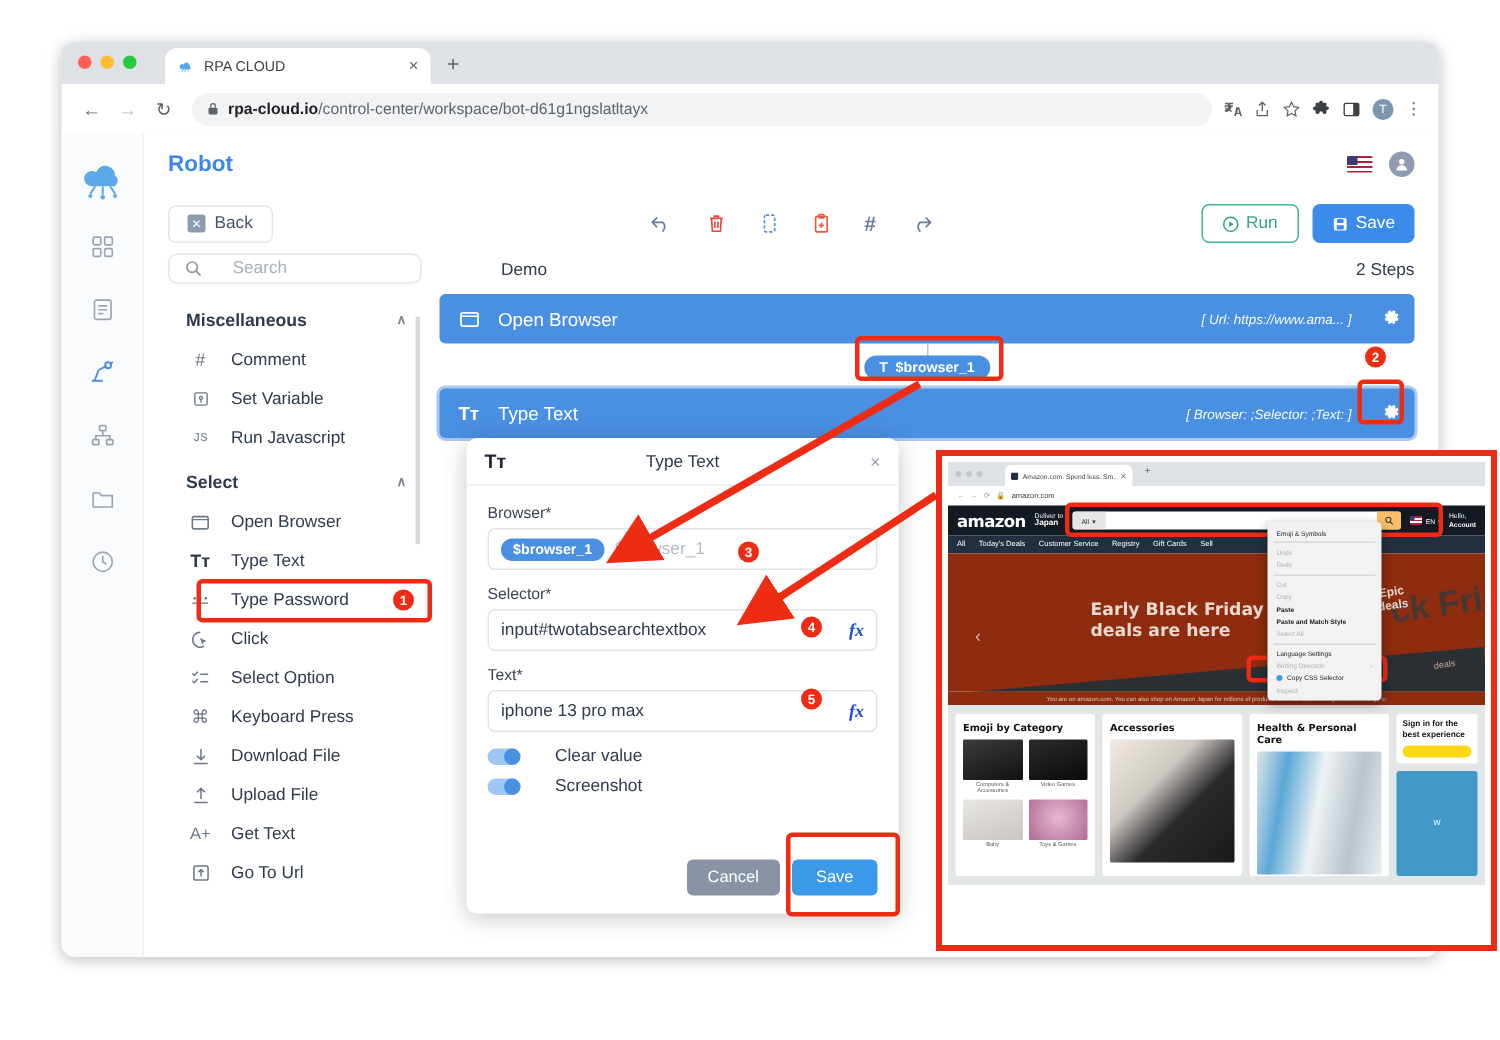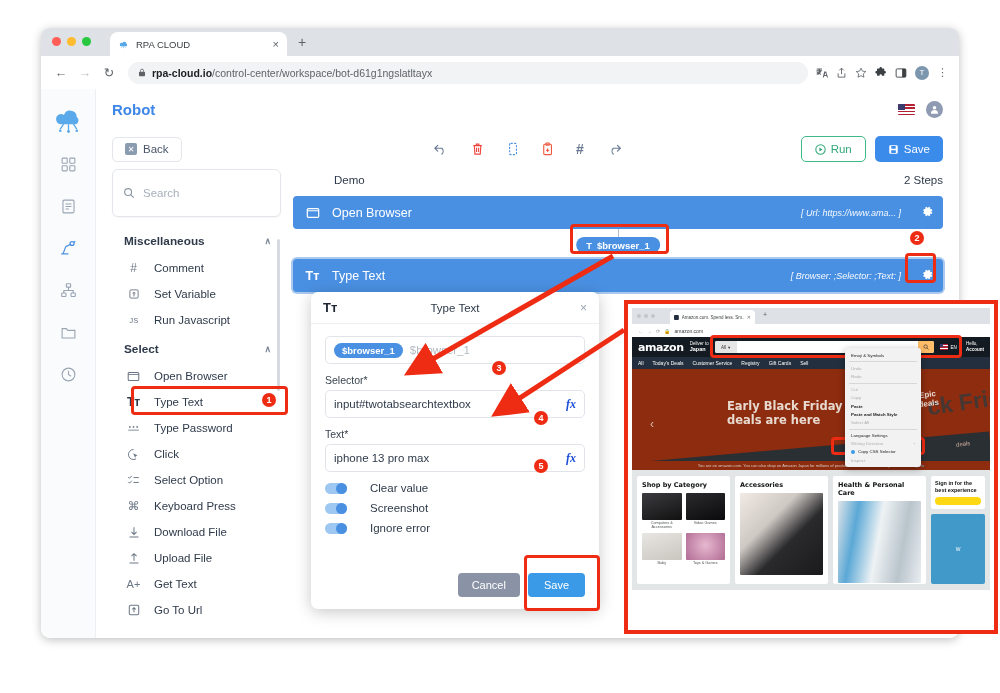--- a/index.html
+++ b/index.html
@@ -82,22 +82,22 @@
   .save-btn {
     display:flex; align-items:center; gap:5px; height:26px; padding:0 13px;
     border-radius:5px; background:#3b8beb; color:#fff; font-size:11.5px;
   }
 
   .content { flex:1; display:flex; min-height:0; padding:0 16px 0 16px; gap:12px; }
 
   
   .sidebar { width:169px; flex:none; display:flex; flex-direction:column; }
   .searchbox {
-    height:48px; border:1px solid #e3e6ea; border-radius:6px; background:#fff;
-    display:flex; align-items:center; gap:8px; padding:0 10px; margin-bottom:8px;
+    height:20px; border:1px solid #e3e6ea; border-radius:6px; background:#fff;
+    display:flex; align-items:center; gap:20px; padding:0 10px; margin-bottom:8px;
     box-shadow:0 1px 2px rgba(0,0,0,.04);
   }
   .searchbox span.ph { font-size:11.5px; color:#a8b0bb; }
   .stepscroll { flex:1; overflow:hidden; position:relative; background:#fff; }
   .grp-head { display:flex; align-items:center; padding:9px 10px 7px 12px; font-size:11.8px; font-weight:700; color:#2f3a4a; }
   .grp-head .chev { margin-left:auto; color:#7d8896; font-size:9px; }
   .sitem { display:flex; align-items:center; gap:13px; padding:5px 10px 5px 14px; height:26px; position:relative; }
   .sitem .ico { width:15px; display:flex; align-items:center; justify-content:center; color:#6c7787; font-size:12px; }
   .sitem .lbl { font-size:11.5px; color:#2f3a4a; }
   .scrollbar { position:absolute; right:1px; top:14px; width:3px; height:152px; background:#d7dbe0; border-radius:2px; }
@@ -619,20 +619,21 @@
   </div>
 
   <div class="dialog">
     <div class="dlg-head">
       <span class="dlg-icon">Tт</span>
       <span class="dlg-title">Type Text</span>
       <span class="dlg-close">×</span>
     </div>
     <div class="dlg-body">
 
+      <div class="fld-label">Browser*</div>
       <div class="fld">
         <span class="chip">$browser_1</span>
         <span class="ghost">$browser_1</span>
       </div>
 
       <div class="fld-label">Selector*</div>
       <div class="fld">
         <span>input#twotabsearchtextbox</span>
         <span class="fx">fx</span>
       </div>
@@ -643,24 +644,20 @@
         <span class="fx">fx</span>
       </div>
 
       <div class="toggle-row">
         <span class="toggle"></span>
         <span class="tl">Clear value</span>
       </div>
       <div class="toggle-row">
         <span class="toggle"></span>
         <span class="tl">Screenshot</span>
-      </div>
-      <div class="toggle-row">
-        <span class="toggle"></span>
-        <span class="tl">Ignore error</span>
       </div>
     </div>
     <div class="dlg-foot">
       <div class="btn-cancel">Cancel</div>
       <div class="btn-save">Save</div>
     </div>
   </div>
 
   <div class="shot">
     <div class="shot-inner">
@@ -746,21 +743,21 @@
         </div>
         <div class="hero-deals2">deals</div>
       </div>
 
       <div class="am-strip">
         <span>You are on amazon.com. You can also shop on Amazon Japan for millions of products with fast local delivery.</span>&nbsp;<a>Click here to go to</a>
       </div>
 
       <div class="am-cards">
         <div class="am-card">
-          <h4>Shop by Category</h4>
+          <h4>Emoji by Category</h4>
           <div class="am-grid">
             <div class="am-cell">
               <div class="am-thumb" style="background:linear-gradient(160deg,#3c3c40,#111)"></div>
               <div class="am-cap">Computers &amp; Accessories</div>
             </div>
             <div class="am-cell">
               <div class="am-thumb" style="background:linear-gradient(160deg,#2b2b2e,#0a0a0c)"></div>
               <div class="am-cap">Video Games</div>
             </div>
             <div class="am-cell">

